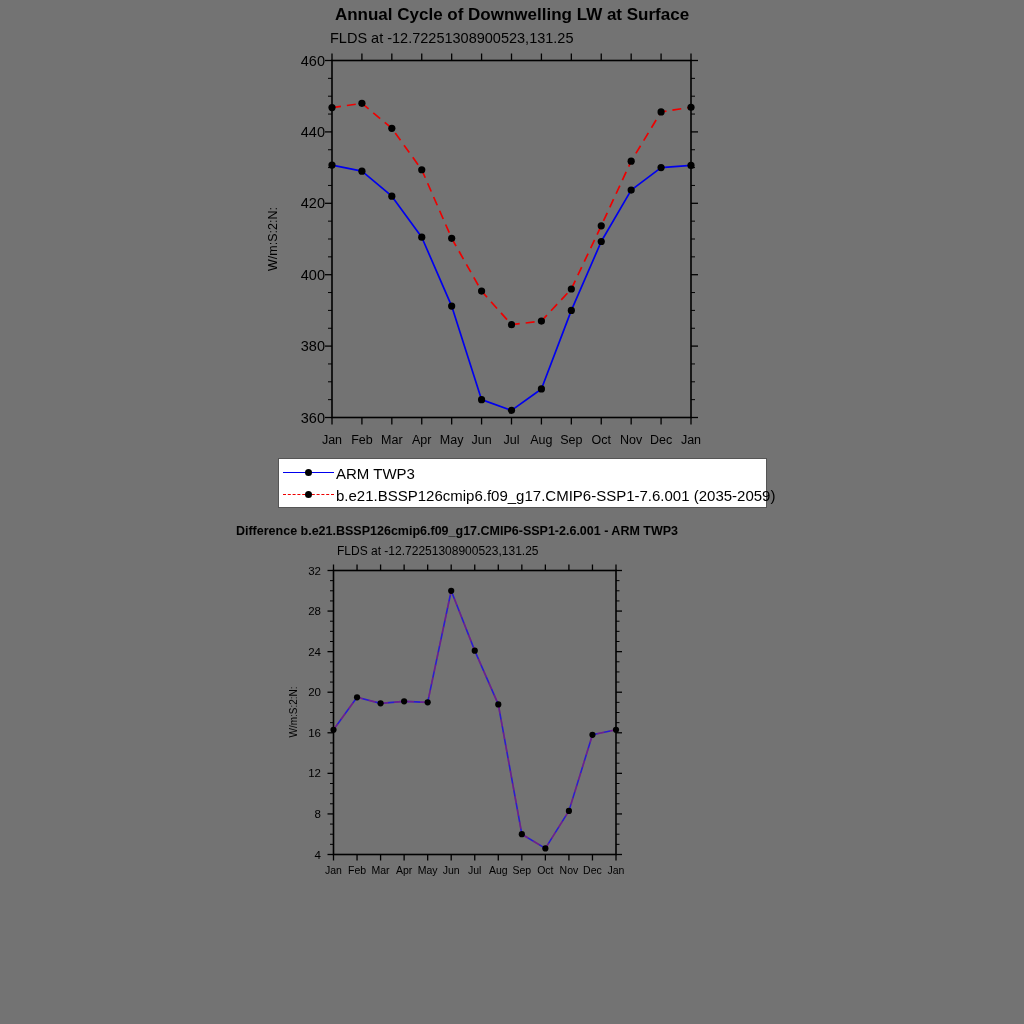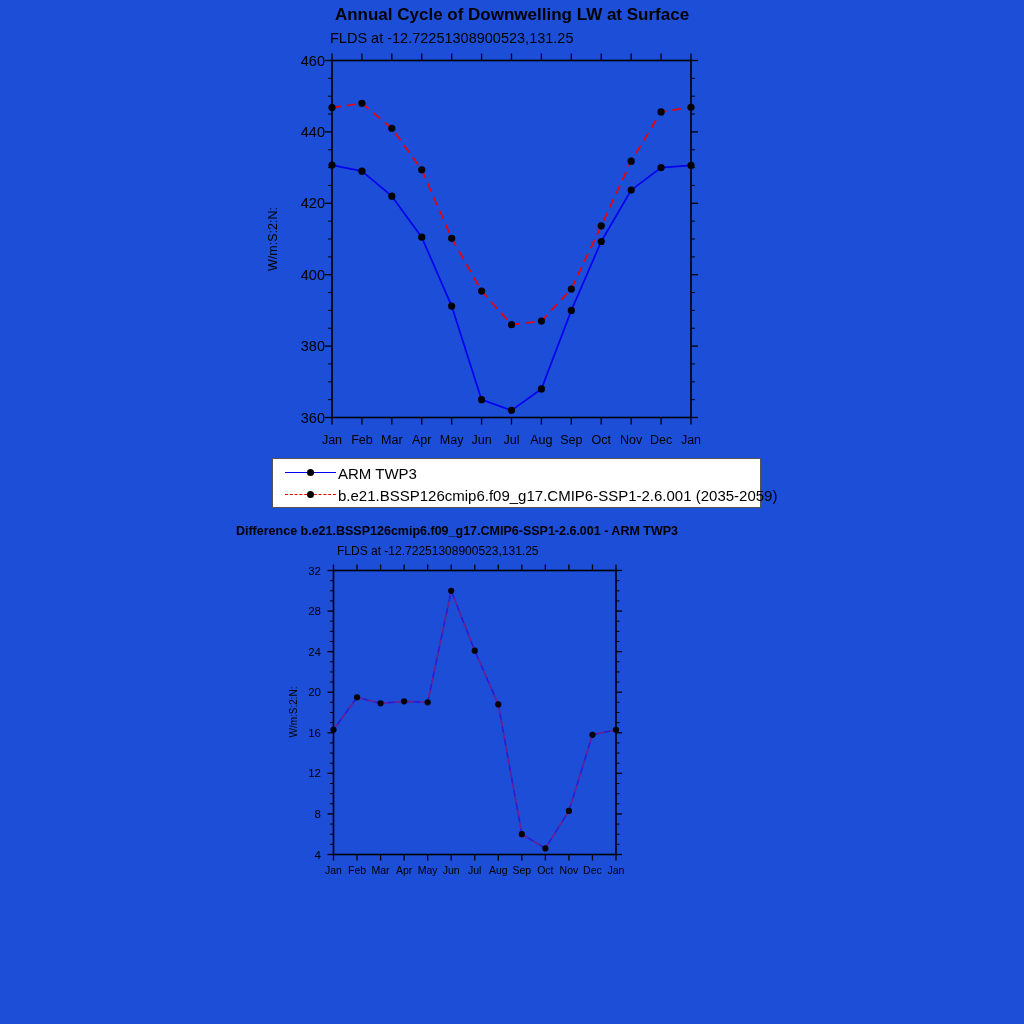--- a/index.html
+++ b/index.html
@@ -1,32 +1,32 @@
 <!DOCTYPE html>
 <html><head>
 <meta charset="utf-8">
 <style>
   html,body{margin:0;padding:0;background:#ffffff;}
   .canvas{
-    position:relative;width:1024px;height:1024px;background:#1d4ed8;overflow:hidden;
+    position:relative;width:1024px;height:1024px;background:#737373;overflow:hidden;
     font-family:"Liberation Sans", sans-serif;color:#000;
   }
   .title{position:absolute;font-weight:bold;text-align:center;white-space:nowrap;}
   .title-top{left:252px;top:5px;width:520px;font-size:17px;line-height:20px;}
   .title-bottom{left:197px;top:524px;width:520px;font-size:12.5px;line-height:15px;}
   .subtitle{position:absolute;white-space:nowrap;text-align:center;}
   .subtitle-top{left:330px;top:30px;font-size:14.5px;}
   .subtitle-bottom{left:337px;top:544px;font-size:12px;}
   svg.chart{position:absolute;}
   #chart0{left:250px;top:40px;width:530px;height:415px;}
   #chart1{left:272px;top:552px;width:370px;height:336px;}
   svg text{font-family:"Liberation Sans", sans-serif;fill:#000;}
   .legend{
-    position:absolute;left:272px;top:458px;width:489px;height:50px;
-    border:1px solid #555;box-sizing:border-box;padding:3px 0 0 12px;background:#fff;
+    position:absolute;left:278px;top:458px;width:489px;height:50px;
+    border:1px solid #555;box-sizing:border-box;padding:3px 0 0 4px;background:#fff;
   }
   .legend-row{display:flex;align-items:center;height:22px;font-size:15px;white-space:nowrap;}
   .legend-sample{position:relative;width:51px;height:18px;flex:none;}
   .legend-sample .line{position:absolute;left:0;right:0;top:8px;height:0;}
   .legend-sample .line.solid{border-top:1.7px solid #0000ee;}
   .legend-sample .line.dashed{border-top:1.7px dashed #ee0000;}
   .legend-sample .dot{position:absolute;left:22px;top:5px;width:7px;height:7px;border-radius:50%;background:#000;}
   .legend-label{margin-left:2px;}
 </style>
 </head>
@@ -163,21 +163,21 @@
         <span class="line solid"></span>
         <span class="dot"></span>
       </span>
       <span class="legend-label">ARM TWP3</span>
     </div>
     <div class="legend-row">
       <span class="legend-sample">
         <span class="line dashed"></span>
         <span class="dot"></span>
       </span>
-      <span class="legend-label">b.e21.BSSP126cmip6.f09_g17.CMIP6-SSP1-2.6.001 (2035-2059)</span>
+      <span class="legend-label">b.e21.BSSP126cmip6.f09_g17.CMIP6-SSP1-7.6.001 (2035-2059)</span>
     </div>
   </div>
 
   <div class="title title-bottom">Difference b.e21.BSSP126cmip6.f09_g17.CMIP6-SSP1-2.6.001 - ARM TWP3</div>
   <div class="subtitle subtitle-bottom">FLDS at -12.72251308900523,131.25</div>
 
   <svg id="chart1" class="chart" viewBox="272 552 370 336">
       <line stroke="#000" stroke-width="1" x1="330" y1="844.3571428571429" x2="333.5" y2="844.3571428571429"></line>
       <line stroke="#000" stroke-width="1" x1="616" y1="844.3571428571429" x2="619.5" y2="844.3571428571429"></line>
       <line stroke="#000" stroke-width="1" x1="330" y1="834.2142857142857" x2="333.5" y2="834.2142857142857"></line>

